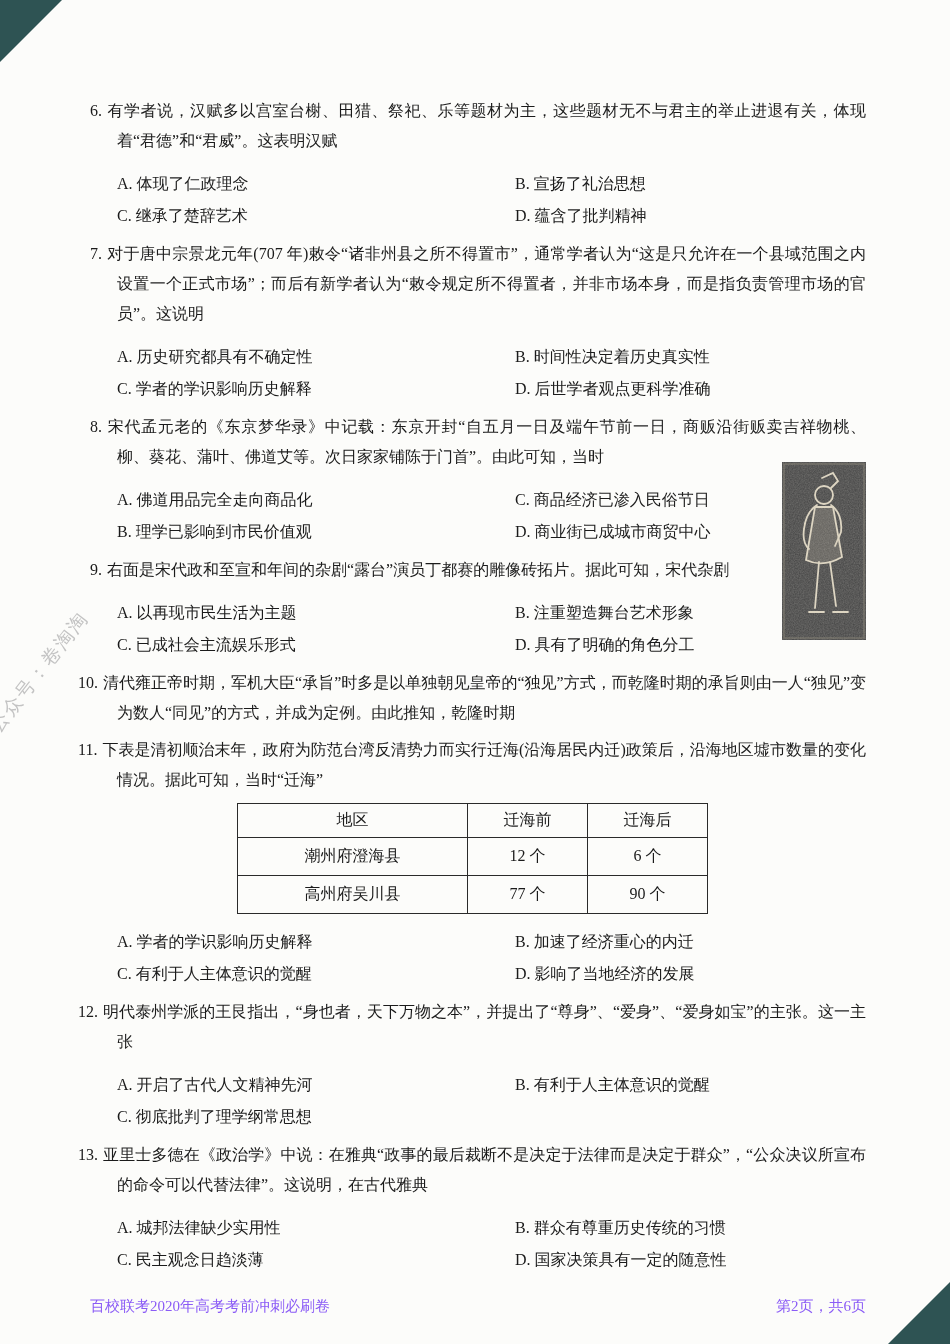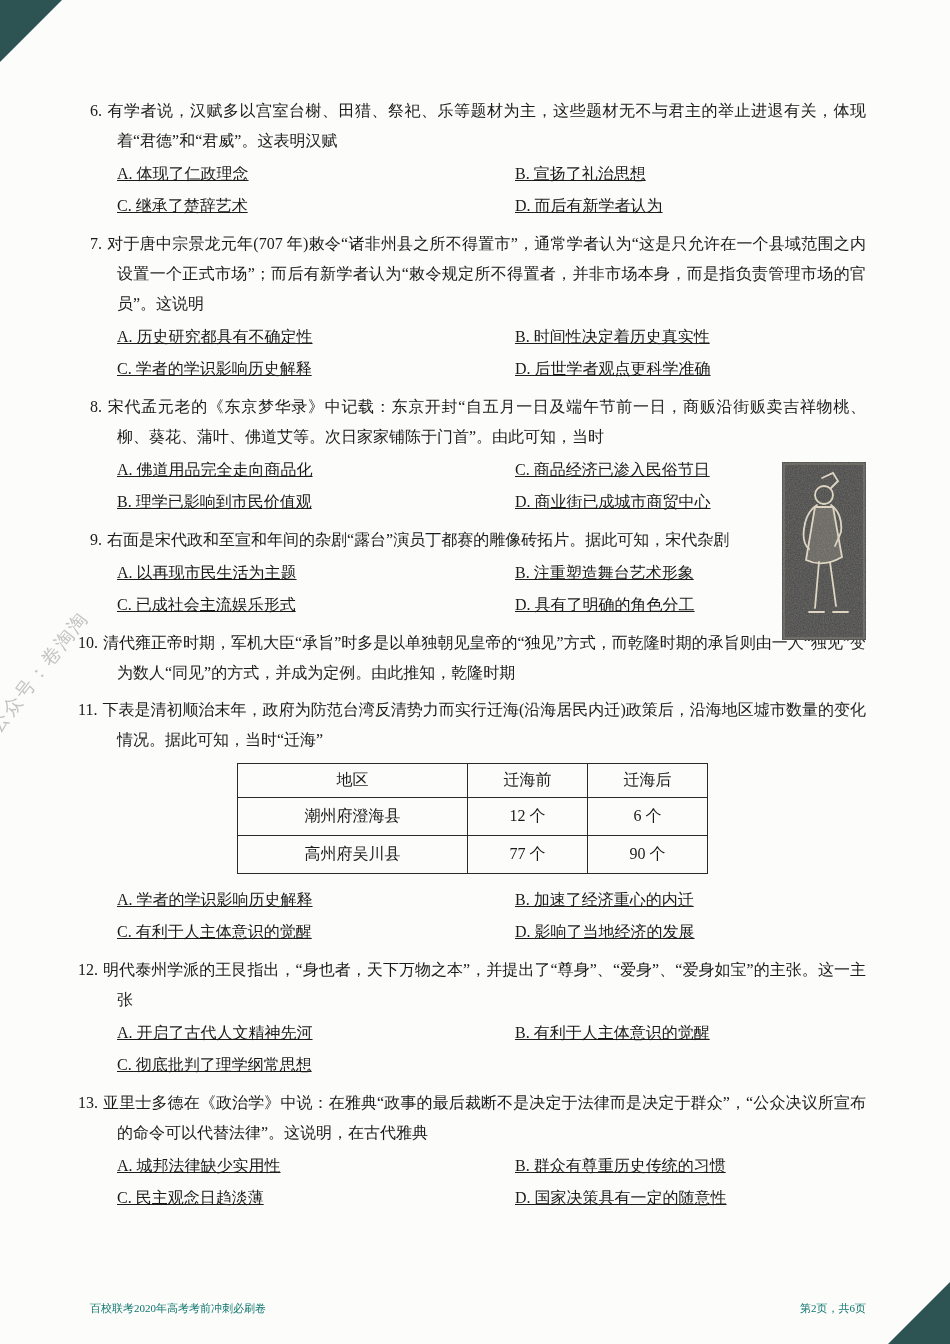--- a/index.html
+++ b/index.html
@@ -21,52 +21,52 @@
   }
 
   .content { position:absolute; top:96px; left:90px; right:84px; }
 
   .question { margin-bottom:7px; }
   .stem { font-size:16px; line-height:30px; padding-left:27px; text-indent:-27px; text-align:justify; }
   .q2 .stem { text-indent:-39px; }
   .qnum { margin-right:5px; }
 
   .options { padding-left:27px; font-size:16px; line-height:32px;
-             display:grid; grid-template-columns:398px 1fr; margin-top:2px;text-decoration:underline; }
+             display:grid; grid-template-columns:398px 1fr; margin-top:12px; }
   .opt { white-space:nowrap; }
 
   .qtable { border-collapse:collapse; margin:8px 0 10px 147px;
             font-size:16px; text-align:center;padding-left:37px; }
   .qtable th, .qtable td { border:1px solid #2a2a2a; font-weight:normal; }
   .qtable th { width:120px; height:34px; }
   .qtable th:first-child { width:230px; }
   .qtable td { height:38px; }
 
   .figure-rubbing { position:absolute; left:782px; top:462px; width:84px; height:178px; }
 
   .footer { position:absolute; left:90px; right:84px; bottom:28px;
-            display:flex; justify-content:space-between; font-size:11px; color:#0f766e; }
+            display:flex; justify-content:space-between; font-size:15px; color:#8b5cf6; }
 </style>
 </head>
 <body>
 
 <div class="corner tl"></div>
 <div class="corner br"></div>
 
 <div class="watermark">公众号：卷淘淘</div>
 
 <div class="content">
 
   <div class="question">
     <p class="stem"><span class="qnum">6.</span><span>有学者说，汉赋多以宫室台榭、田猎、祭祀、乐等题材为主，这些题材无不与君主的举止进退有关，体现着“君德”和“君威”。这表明汉赋</span></p>
     <div class="options">
       <span class="opt">A. 体现了仁政理念</span>
       <span class="opt">B. 宣扬了礼治思想</span>
       <span class="opt">C. 继承了楚辞艺术</span>
-      <span class="opt">D. 而后有新学者认为</span>
+      <span class="opt">D. 蕴含了批判精神</span>
     </div>
   </div>
 
   <div class="question">
     <p class="stem"><span class="qnum">7.</span><span>对于唐中宗景龙元年(707 年)敕令“诸非州县之所不得置市”，通常学者认为“这是只允许在一个县域范围之内设置一个正式市场”；而后有新学者认为“敕令规定所不得置者，并非市场本身，而是指负责管理市场的官员”。这说明</span></p>
     <div class="options">
       <span class="opt">A. 历史研究都具有不确定性</span>
       <span class="opt">B. 时间性决定着历史真实性</span>
       <span class="opt">C. 学者的学识影响历史解释</span>
       <span class="opt">D. 后世学者观点更科学准确</span>

